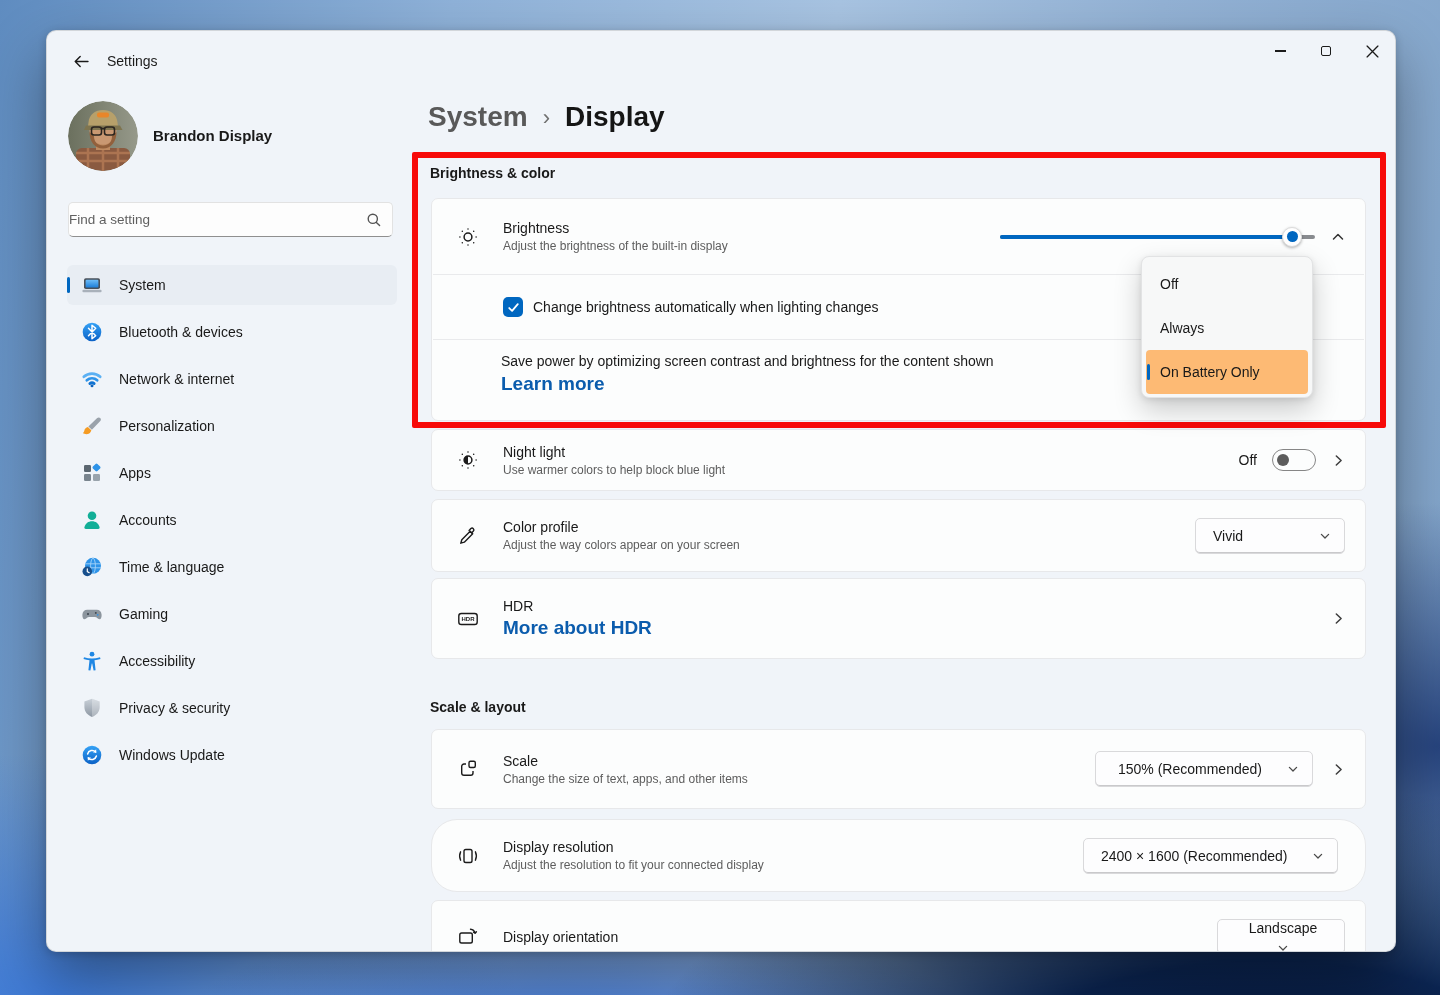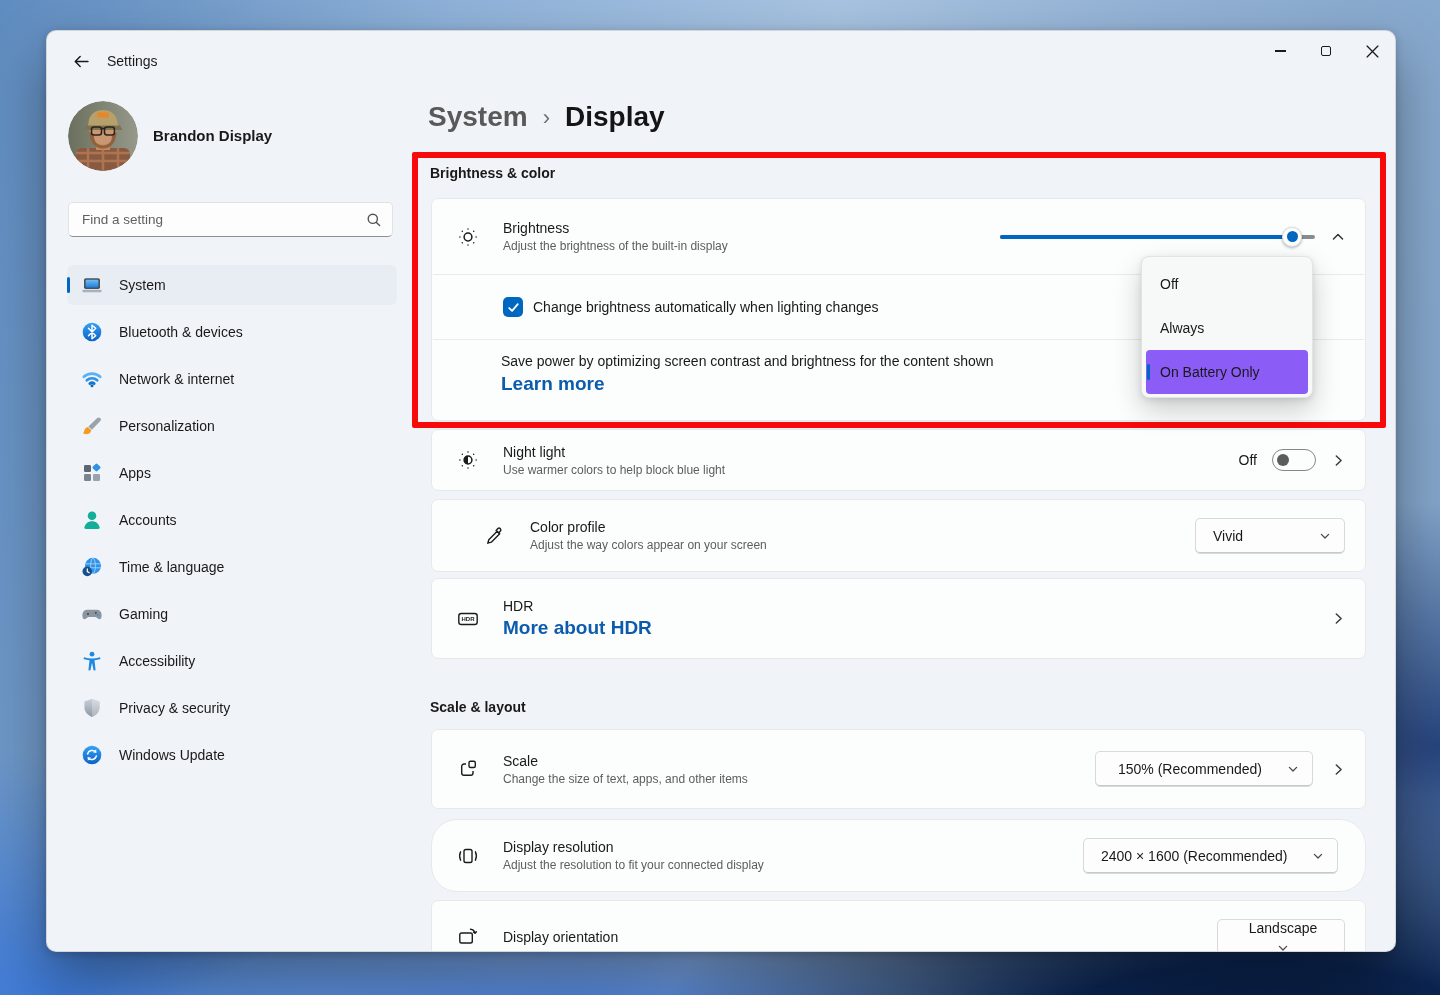--- a/index.html
+++ b/index.html
@@ -27,21 +27,21 @@
   .app-title { position:absolute; left:60px; top:22px; font-size:14px; color:#1b1b1b; }
   .caption-btns { position:absolute; right:0; top:0; display:flex; }
   .cap-btn { width:46px; height:40px; display:flex; align-items:center; justify-content:center; cursor:pointer; }
   .glyph-min { width:11px; height:1.4px; background:#1b1b1b; }
   .glyph-max { width:10px; height:10px; border:1.3px solid #1b1b1b; border-radius:2px; }
   
   .avatar { position:absolute; left:21px; top:70px; width:70px; height:70px; border-radius:50%; overflow:hidden; }
   .user-name { position:absolute; left:106px; top:88px; font-size:15px; font-weight:bold; line-height:34px; }
   .search-box { position:absolute; left:21px; top:171px; width:325px; height:35px;
     background:#FDFDFD; border:1px solid #E2E2E2; border-bottom:1px solid #8F8F8F; border-radius:5px;
-    display:flex; align-items:center; padding:0 10px 0 13px; }
+    display:flex; align-items:center; padding:0 10px 0 0; }
   .search-box input { flex:1; border:none; outline:none; background:transparent;
     font-family:"Liberation Sans",sans-serif; font-size:13.5px; color:#1b1b1b; }
   .search-box input::placeholder { color:#5F5F5F; }
   .nav { position:absolute; left:20px; top:234px; width:330px; }
   .nav-item { position:relative; height:40px; margin-bottom:7px; display:flex; align-items:center;
     padding-left:14px; border-radius:6px; cursor:pointer; }
   .nav-item.selected { background:#E8EDF3; }
   .nav-item.selected::before { content:""; position:absolute; left:0; top:12px; width:3px; height:16px;
     border-radius:2px; background:var(--accent); }
   .nav-icon { width:22px; height:22px; margin-right:16px; flex:0 0 auto; }
@@ -82,21 +82,21 @@
   
   .dropdown { height:36px; background:#FDFDFE; border:1px solid #D9D9DB;
     box-shadow:inset 0 -1px 0 #C9C9CB; border-radius:5px; display:flex; align-items:center;
     padding:0 13px 0 17px; font-size:14px; color:#191919; cursor:pointer; justify-content:space-between; }
   
   .flyout { position:absolute; left:1141px; top:256px; width:172px; height:142px; z-index:60;
     background:#F7F8F8; border:1px solid #E2E3E4; border-radius:8px;
     box-shadow:0 12px 28px rgba(0,0,0,.20), 0 2px 6px rgba(0,0,0,.10); padding:5px 4px; }
   .flyout-item { position:relative; height:44px; display:flex; align-items:center;
     padding-left:14px; border-radius:4px; font-size:14px; cursor:pointer; }
-  .flyout-item.selected { background:#8b5cf6; }
+  .flyout-item.selected { background:#fdba74; }
   .flyout-item.selected::before { content:""; position:absolute; left:1px; top:14px;
     width:3px; height:16px; border-radius:2px; background:var(--accent); }
   
   .annotation { position:absolute; left:412px; top:152px; width:974px; height:276px;
     border:6px solid #F70A09; border-radius:2px; z-index:50; pointer-events:none; }
 </style>
 </head>
 <body>
 
 <div class="window">
@@ -334,21 +334,21 @@
       <span class="row-title">Off</span>
       <div class="toggle-off"></div>
       <div class="chev-right">
         <svg width="13" height="13" viewBox="0 0 12 12" fill="none" stroke="#3d3d3d" stroke-width="1.4" stroke-linecap="round" stroke-linejoin="round">
             <path d="M4 1.8l4.4 4.2L4 10.2"></path>
           </svg>
       </div>
     </div>
   </div>
 
-  <div class="card row" style="top:468px; height:73px;padding-left:27px;">
+  <div class="card row" style="top:468px; height:73px;">
     <svg class="row-icon" viewBox="0 0 22 22" fill="none" stroke="#1b1b1b" stroke-width="1.4" stroke-linecap="round" stroke-linejoin="round">
         <path d="M3.8 18.2l1-3.5 8.4-8.4 2.5 2.5-8.4 8.4z"></path>
         <path d="M12.1 5.4l1.8-1.8a1.77 1.77 0 0 1 2.5 2.5l-1.8 1.8"></path>
       </svg>
     <div class="row-titles">
       <span class="row-title">Color profile</span>
       <span class="row-sub">Adjust the way colors appear on your screen</span>
     </div>
     <div class="dropdown" style="margin-left:auto; margin-right:20px; width:150px;">
       <span>Vivid</span>

